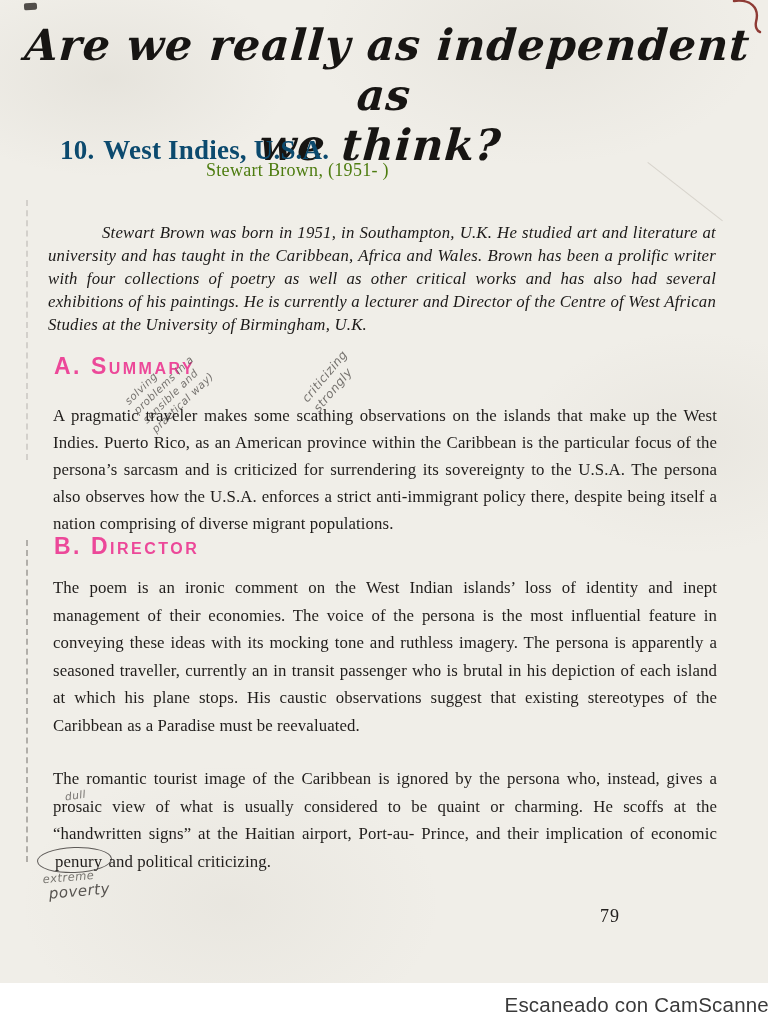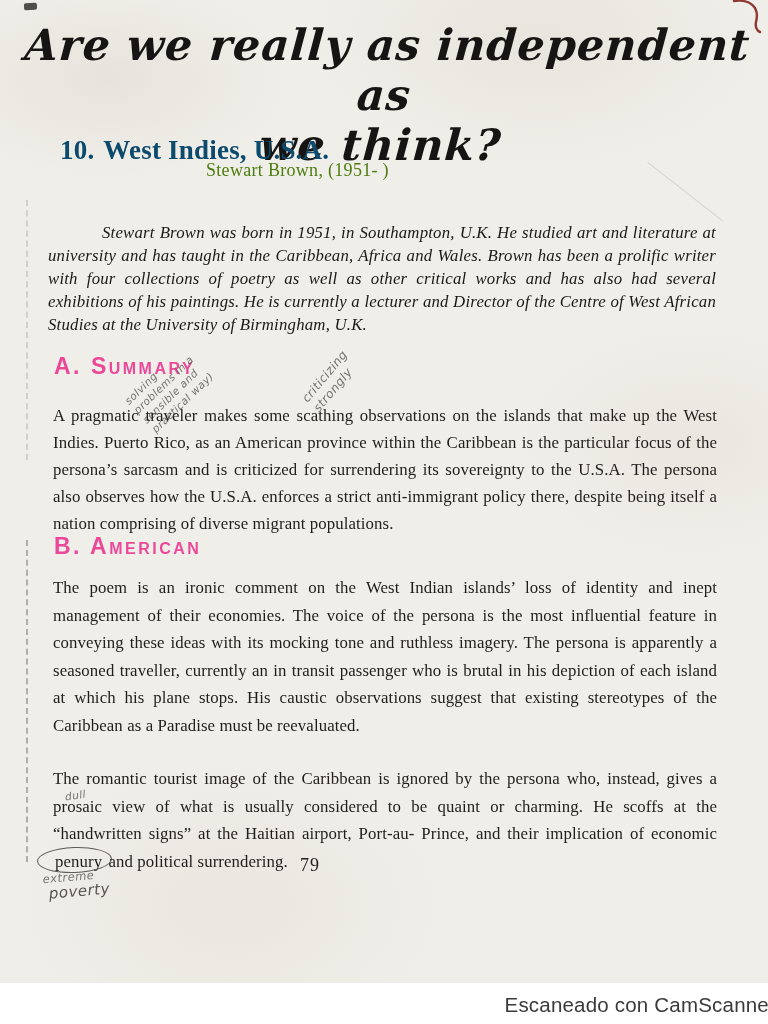--- a/index.html
+++ b/index.html
@@ -67,21 +67,21 @@
   .heading-summary{top:353px;}
   .heading-analysis{top:533px;}
   .para{
     position:absolute;left:53px;width:664px;margin:0;
     font-size:16.8px;color:#201d1b;text-align:justify;letter-spacing:.1px;
   }
   .para-summary{top:402px;line-height:27px;}
   .para-analysis1{top:574px;line-height:27.5px;}
   .para-analysis2{top:726px;line-height:27.5px;margin-top:39px;}
   .page-number{
-    position:absolute;left:0;top:855px;width:620px;text-align:center;
+    position:absolute;left:0;top:906px;width:620px;text-align:right;
     font-size:18px;color:#24211f;letter-spacing:1px;
   }
   
   .wavy{
     text-decoration-style:wavy;
     text-decoration-color:rgba(75,72,68,.65);text-decoration-thickness:1px;
     text-underline-offset:4px;
   }
   .penury-wrap{position:relative;}
   .circled{position:relative;padding:0 2px;}
@@ -161,26 +161,26 @@
   <span class="h-line">practical way)</span>
 </div>
 
 <div class="hand cluster cluster-scathing">
   <span class="h-line">criticizing</span>
   <span class="h-line">strongly</span>
 </div>
 
 <p class="para para-summary"><span>A </span><span class="wavy">pragmatic</span><span> traveler makes some </span><span class="wavy">scathing</span><span> observations on the islands that make up the West Indies. Puerto Rico, as an American province within the Caribbean is the particular focus of the persona’s sarcasm and is criticized for surrendering its sovereignty to the U.S.A. The persona also observes how the U.S.A. enforces a strict anti-immigrant policy there, despite being itself a nation comprising of diverse migrant populations.</span></p>
 
-<h2 class="section-heading heading-analysis">B. American</h2>
+<h2 class="section-heading heading-analysis">B. Director</h2>
 
 <p class="para para-analysis1">The poem is an ironic comment on the West Indian islands’ loss of identity and inept management of their economies. The voice of the persona is the most influential feature in conveying these ideas with its mocking tone and ruthless imagery. The persona is apparently a seasoned traveller, currently an in transit passenger who is brutal in his depiction of each island at which his plane stops. His caustic observations suggest that existing stereotypes of the Caribbean as a Paradise must be reevaluated.</p>
 
 <p class="para para-analysis2"><span>The romantic tourist image of the Caribbean is ignored by the persona who, instead, gives a </span><span class="prosaic-wrap"><span>prosaic</span><span class="hand note-dull">dull</span></span><span> view of what is usually considered to be quaint or charming. He scoffs at the “handwritten signs” at the Haitian airport, Port-au- Prince, and their implication of economic </span><span class="penury-wrap"><span class="circled">penury</span><span class="hand note-poverty">
         <span class="pv1">extreme</span>
         <span class="pv2">poverty</span>
-      </span></span><span> and political surrendering.</span></p>
+      </span></span><span> and political criticizing.</span></p>
 
 <div class="page-number">79</div>
 
 <div class="scanner-strip">
   <span class="watermark">Escaneado con CamScanner</span>
 </div>
 
 </body></html>

